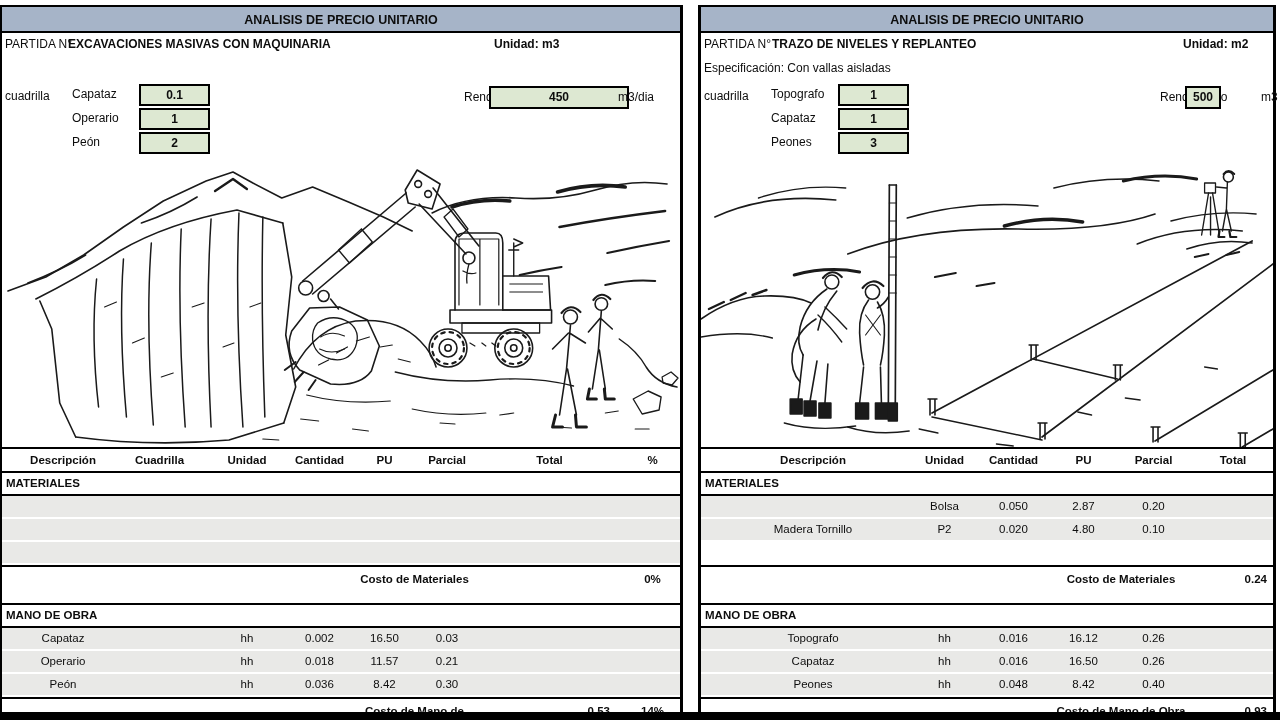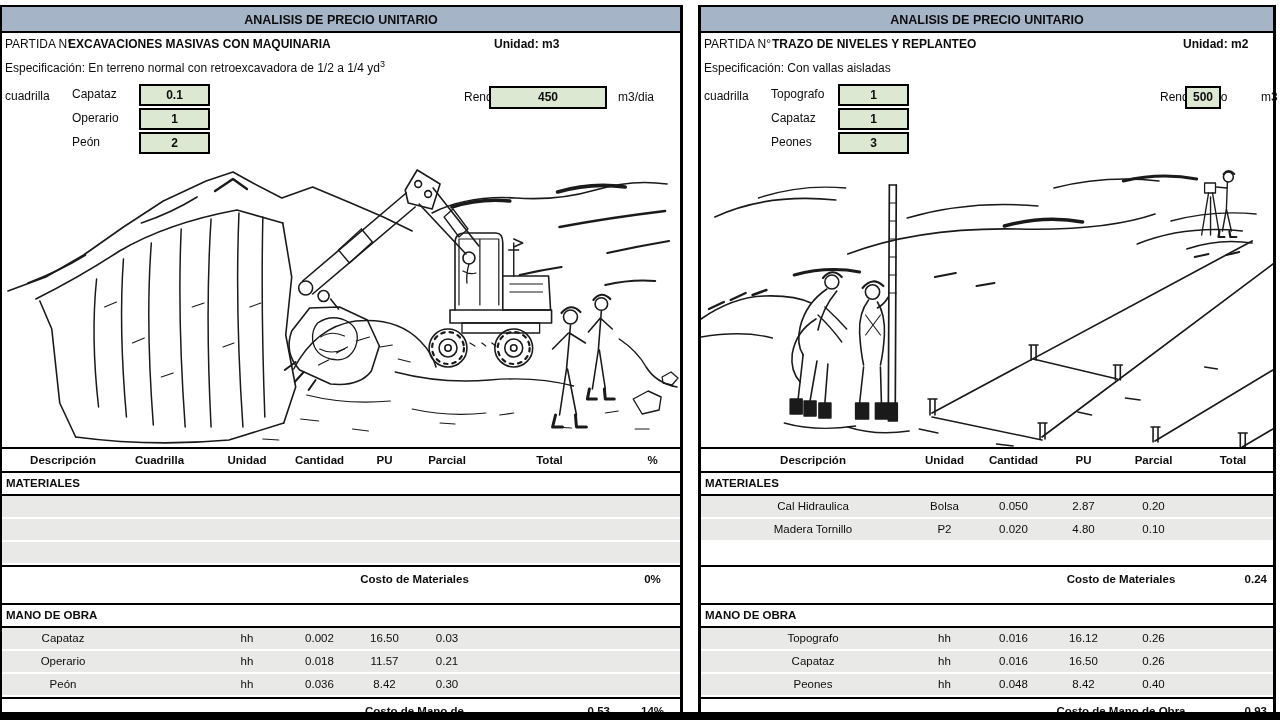--- a/index.html
+++ b/index.html
@@ -35,21 +35,21 @@
   .crew-row{position:relative;height:24px;}
   .crew-name{position:absolute;left:70px;top:4px;font-size:12px;}
   .green-cell{background:var(--green);border:2px solid #000;text-align:center;
     font-size:12px;font-weight:bold;}
   .crew-box{position:absolute;left:137px;top:1px;width:71px;height:22px;line-height:18px;}
 
   .rend-label{top:57px;font-size:12px;margin-left:41px;}
   .rend-box{top:53px;height:23px;line-height:19px;}
   .rend-unit{top:57px;font-size:12px;}
   .panel--left .rend-label{left:421px;}
-  .panel--left .rend-box{left:487px;width:118px;}
+  .panel--left .rend-box{left:487px;width:140px;}
   .panel--left .rend-unit{left:616px;}
   .panel--right .rend-label{left:418px;}
   .panel--right .rend-box{left:484px;width:36px;}
   .panel--right .rend-unit{left:560px;text-align:right;}
 
   .illus{position:absolute;left:0;top:124px;width:100%;height:292px;}
 
   .apu-table{position:absolute;left:0;top:414px;width:100%;font-size:11.5px;}
   .row-l{display:grid;grid-template-columns:110px 95px 80px 65px 65px 60px 145px 61px;}
   .row-r{display:grid;grid-template-columns:212px 63px 75px 65px 75px 84px;}
@@ -85,21 +85,20 @@
 <body>
 
 <div class="stage">
 
   <div class="panel panel--left">
     <div class="titlebar">ANALISIS DE PRECIO UNITARIO</div>
     <div class="content">
       <span class="abs partida-label">PARTIDA N°</span>
       <span class="abs partida-name" style="left:66px">EXCAVACIONES MASIVAS CON MAQUINARIA</span>
       <span class="abs unidad" style="left:492px">Unidad: m3</span>
-      <span class="abs espec"><span>Especificación: En terreno normal con retroexcavadora de 1/2 a 1/4 yd</span><sup>3</sup></span>
       <span class="abs cuad-word">cuadrilla</span>
       <div class="crew-rows">
           <div class="crew-row">
             <span class="crew-name">Capataz</span>
             <span class="green-cell crew-box">0.1</span>
           </div>
           <div class="crew-row">
             <span class="crew-name">Operario</span>
             <span class="green-cell crew-box">1</span>
           </div>
@@ -360,21 +359,20 @@
             <div class="th c-left">Descripción</div>
             <div class="th c-center">Unidad</div>
             <div class="th c-center">Cantidad</div>
             <div class="th c-center">PU</div>
             <div class="th c-center">Parcial</div>
             <div class="th c-center">Total</div>
           </div>
         <div class="sec-row">MATERIALES</div>
         <div>
             <div class="trow gray-row row-r">
-              <div class="c-left" style="grid-column: 1;">Cal Hidraulica</div>
               <div class="c-center" style="grid-column: 2;">Bolsa</div>
               <div class="c-center" style="grid-column: 3;">0.050</div>
               <div class="c-center" style="grid-column: 4;">2.87</div>
               <div class="c-center" style="grid-column: 5;">0.20</div>
             </div>
             <div class="trow gray-row row-r">
               <div class="c-left" style="grid-column: 1;">Madera Tornillo</div>
               <div class="c-center" style="grid-column: 2;">P2</div>
               <div class="c-center" style="grid-column: 3;">0.020</div>
               <div class="c-center" style="grid-column: 4;">4.80</div>

